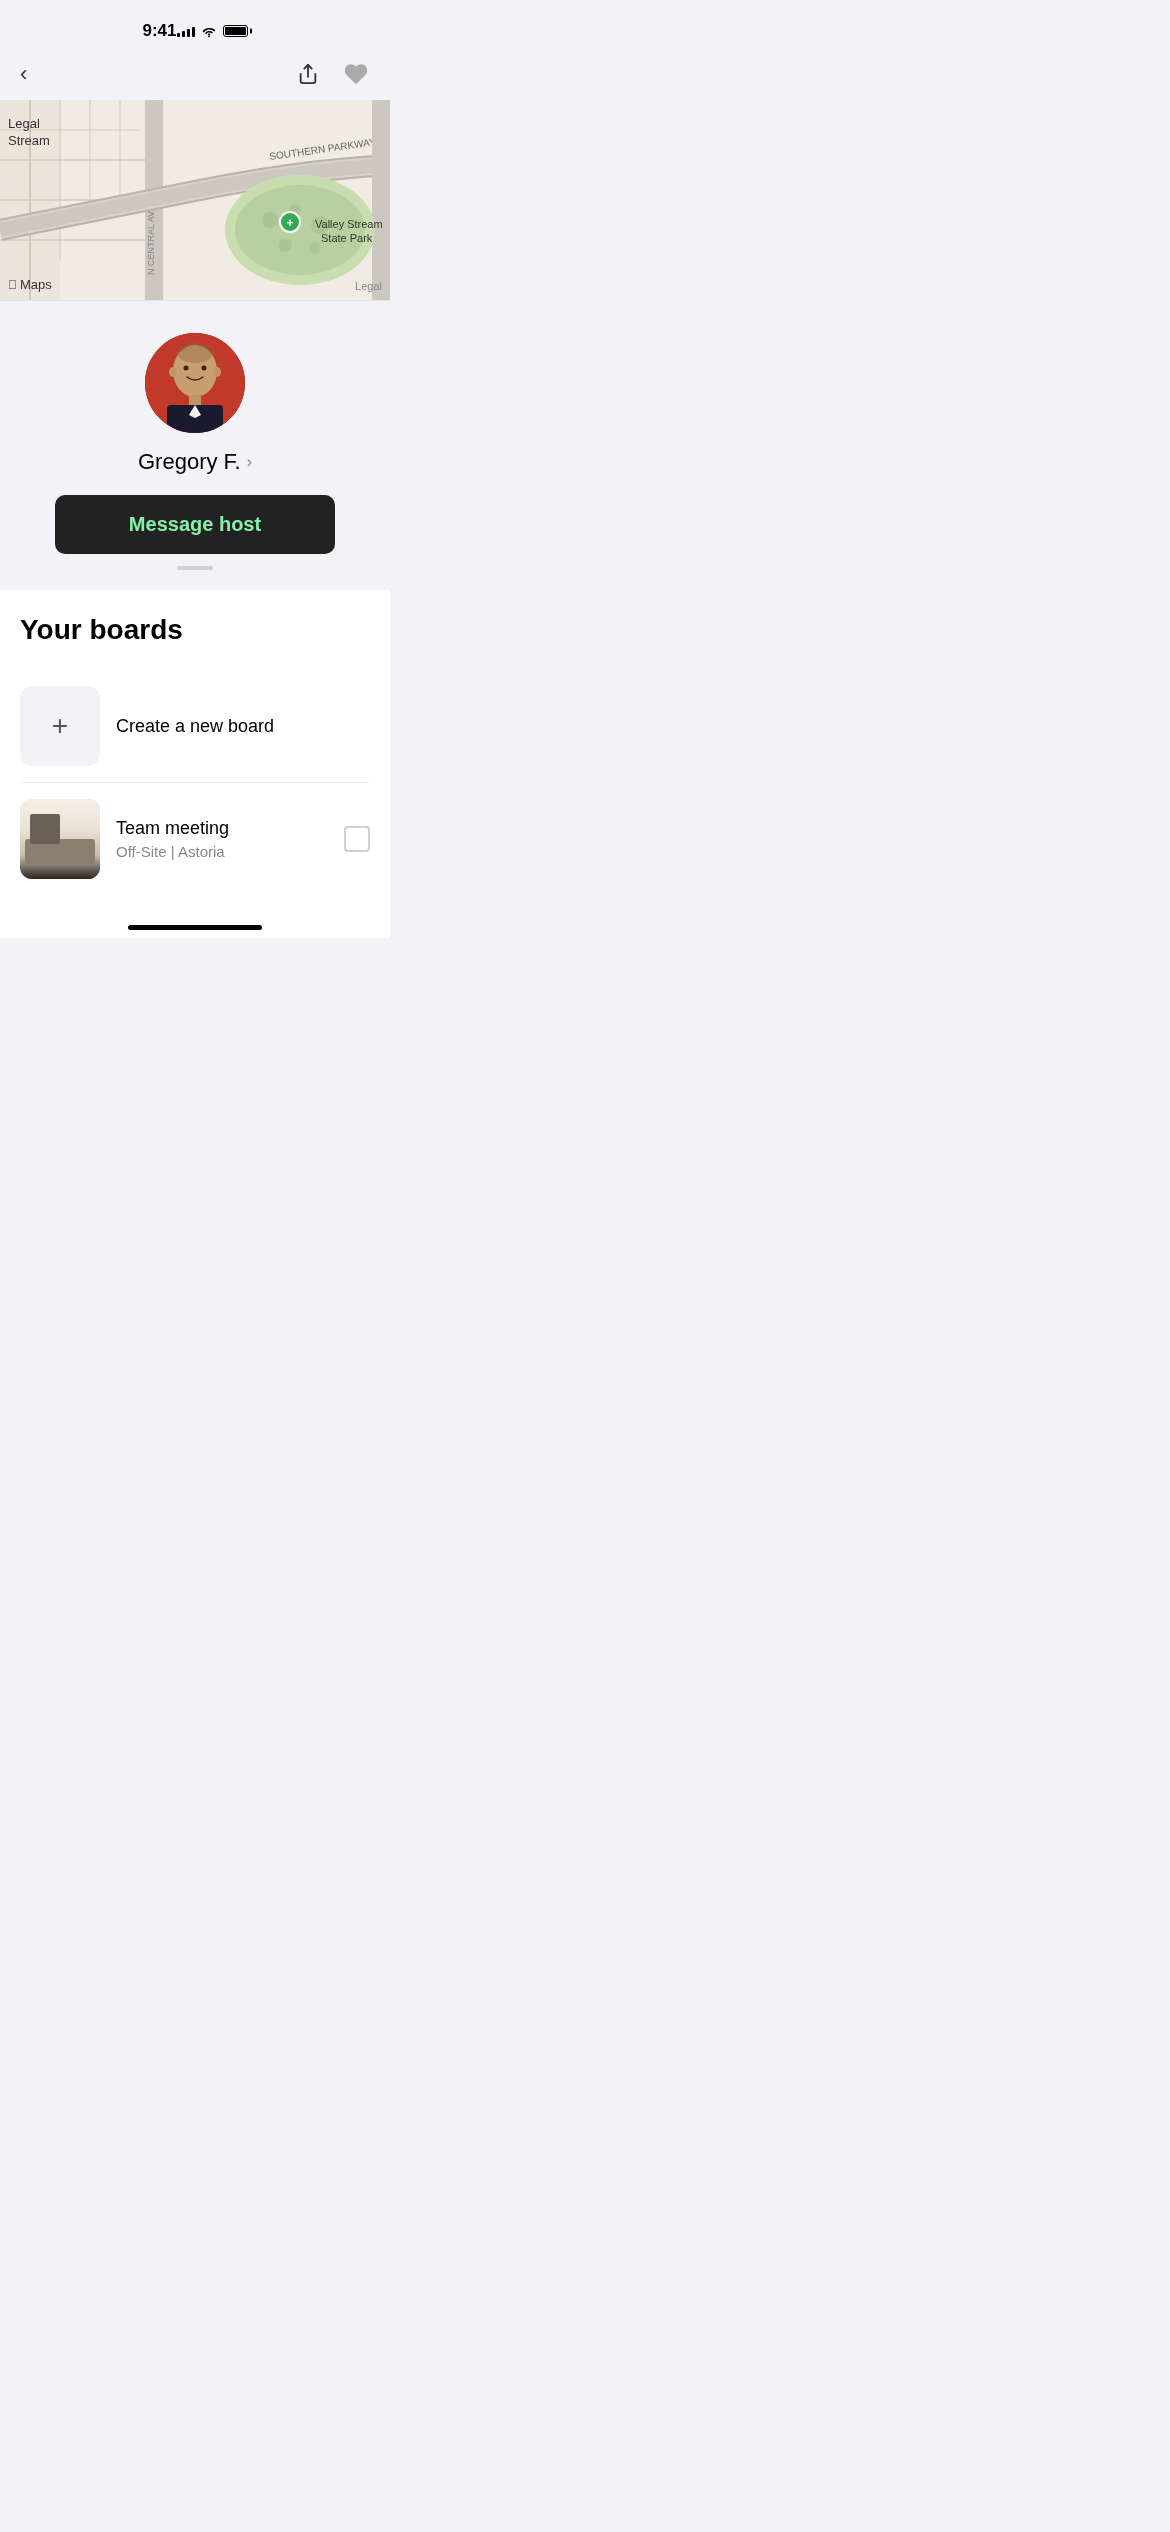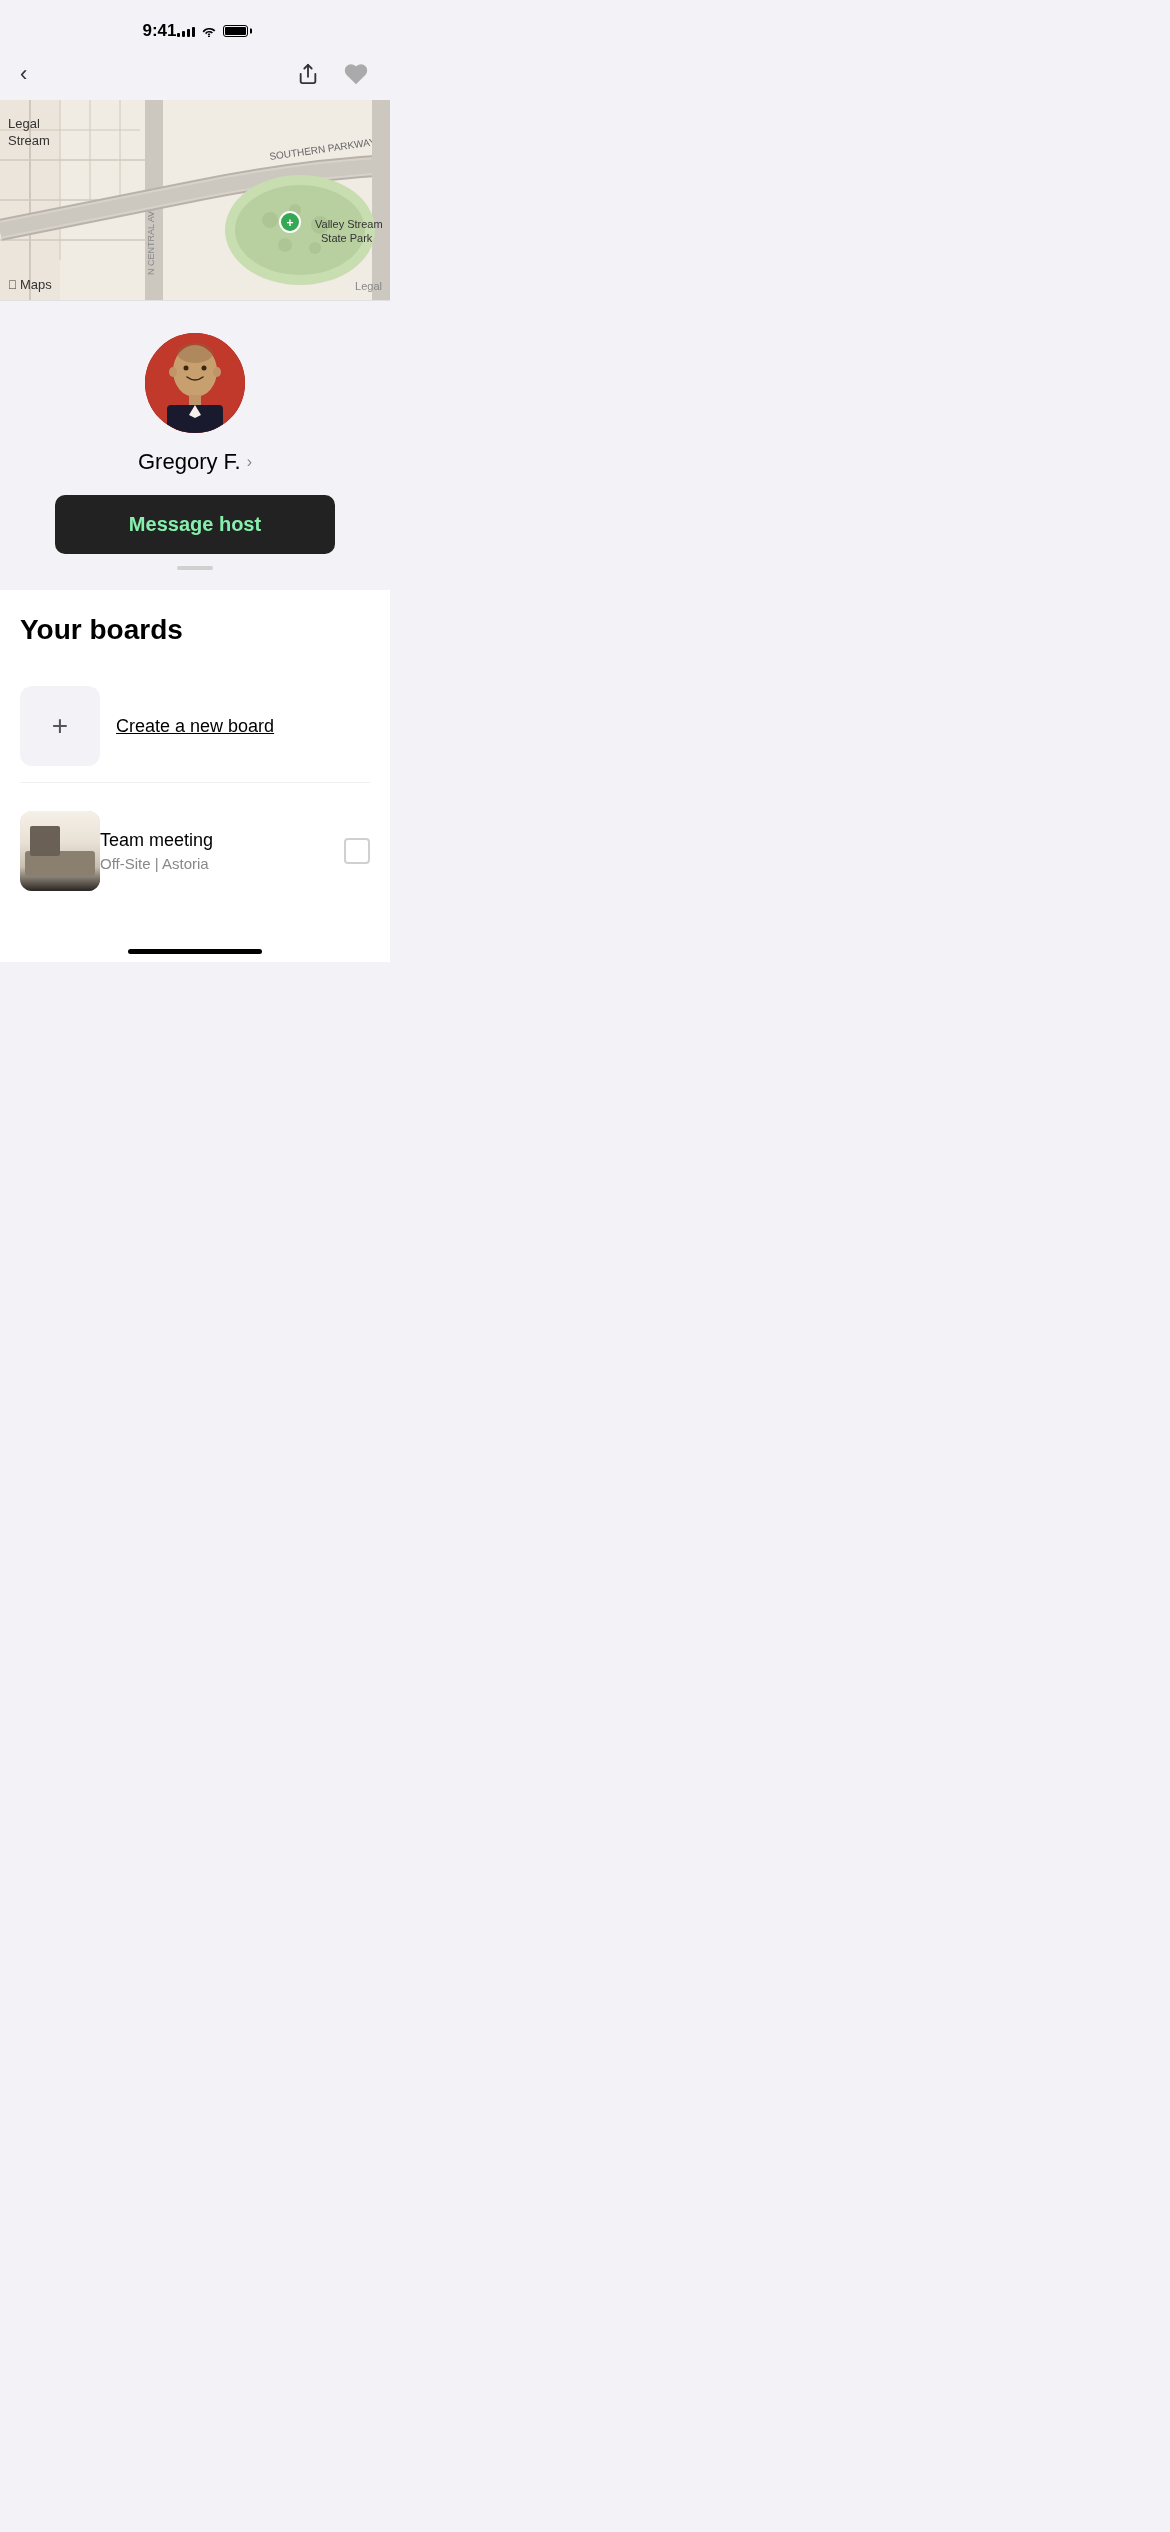--- a/index.html
+++ b/index.html
@@ -254,28 +254,28 @@
     }
     .plus-icon {
       font-size: 28px;
       color: #555;
       font-weight: 300;
     }
     .create-board-label {
       font-size: 18px;
       font-weight: 400;
       color: #000;
-      text-decoration: underline;
     }
 
     
     .board-item {
       display: flex;
       align-items: center;
-      padding: 28px 0;
+      gap: 16px;
+      padding: 16px 0;
       border-top: 1px solid #f0f0f0;
       cursor: pointer;
     }
     .board-thumbnail {
       width: 80px;
       height: 80px;
       border-radius: 12px;
       overflow: hidden;
       flex-shrink: 0;
       position: relative;

